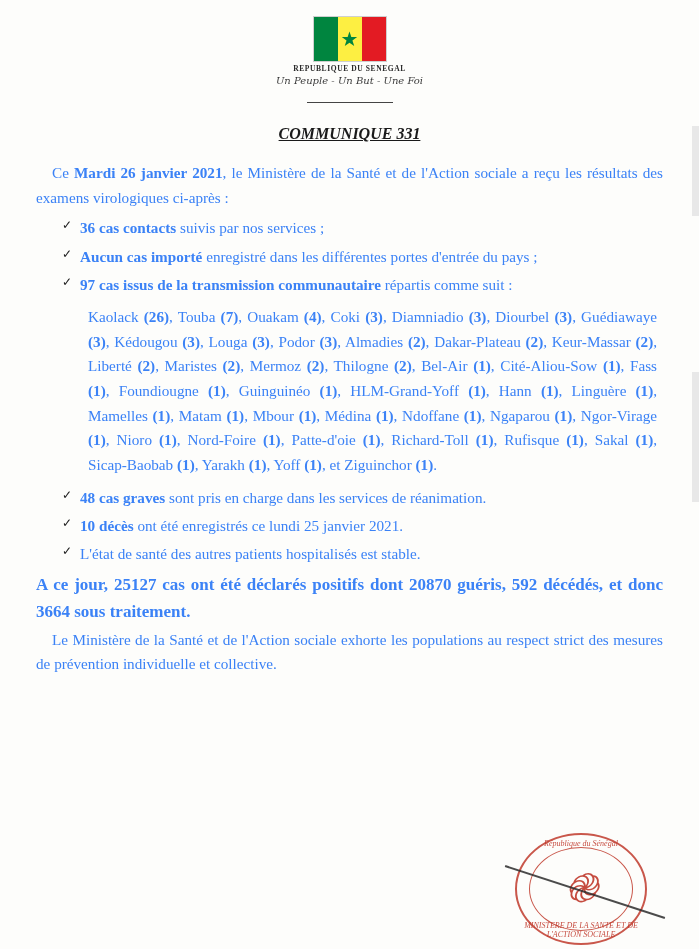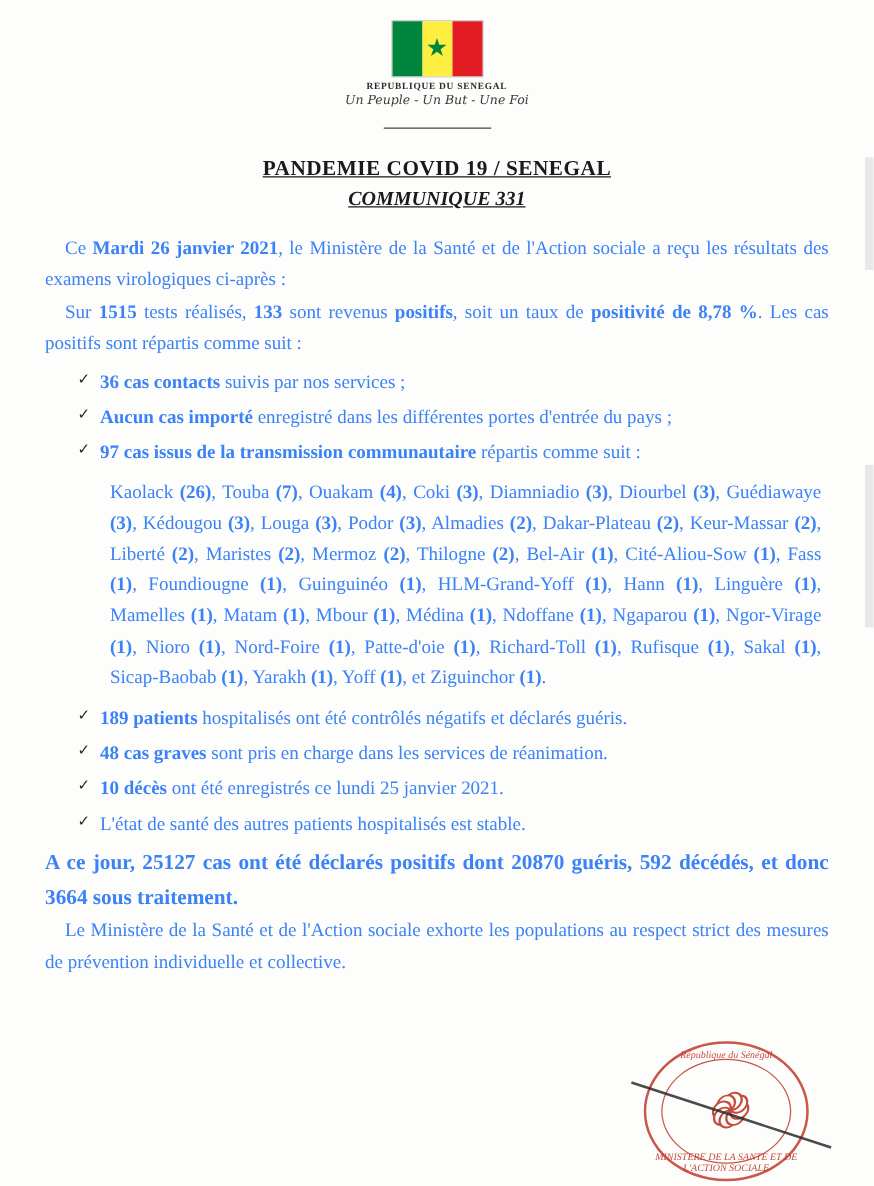--- a/index.html
+++ b/index.html
@@ -257,39 +257,36 @@
       <div class="band red"></div>
     </div>
     <div class="rep-line">REPUBLIQUE DU SENEGAL</div>
     <div class="motto">Un Peuple - Un But - Une Foi</div>
   </div>
 
 
   <div class="divider"></div>
 
   <div class="titles">
-    <div class="doc-title">PANDEMIE COVID 19 / SENEGAL</div>
     <div class="doc-subtitle">COMMUNIQUE 331</div>
   </div>
 
   <div class="body-text">
     <p class="indent"><span>Ce </span><b>Mardi 26 janvier 2021</b><span>, le Ministère de la Santé et de l'Action sociale a reçu les résultats des examens virologiques ci-après :</span></p>
 
-    <p class="indent"><span>Sur </span><b>1515</b><span> tests réalisés, </span><b>133</b><span> sont revenus </span><b>positifs</b><span>, soit un taux de </span><b>positivité de</b> <b>8,78 %</b><span>. Les cas positifs sont répartis comme suit :</span></p>
 
     <ul class="bullets">
       <li><b>36 cas contacts</b><span> suivis par nos services ;</span></li>
       <li><b>Aucun cas importé</b><span> enregistré dans les différentes portes d'entrée du pays ;</span></li>
       <li><b>97 cas issus de la transmission communautaire</b><span> répartis comme suit :</span></li>
     </ul>
 
     <div class="cities" id="cities-list"><span><span>Kaolack </span><b>(26)</b><span>, </span></span><span><span>Touba </span><b>(7)</b><span>, </span></span><span><span>Ouakam </span><b>(4)</b><span>, </span></span><span><span>Coki </span><b>(3)</b><span>, </span></span><span><span>Diamniadio </span><b>(3)</b><span>, </span></span><span><span>Diourbel </span><b>(3)</b><span>, </span></span><span><span>Guédiawaye </span><b>(3)</b><span>, </span></span><span><span>Kédougou </span><b>(3)</b><span>, </span></span><span><span>Louga </span><b>(3)</b><span>, </span></span><span><span>Podor </span><b>(3)</b><span>, </span></span><span><span>Almadies </span><b>(2)</b><span>, </span></span><span><span>Dakar-Plateau </span><b>(2)</b><span>, </span></span><span><span>Keur-Massar </span><b>(2)</b><span>, </span></span><span><span>Liberté </span><b>(2)</b><span>, </span></span><span><span>Maristes </span><b>(2)</b><span>, </span></span><span><span>Mermoz </span><b>(2)</b><span>, </span></span><span><span>Thilogne </span><b>(2)</b><span>, </span></span><span><span>Bel-Air </span><b>(1)</b><span>, </span></span><span><span>Cité-Aliou-Sow </span><b>(1)</b><span>, </span></span><span><span>Fass </span><b>(1)</b><span>, </span></span><span><span>Foundiougne </span><b>(1)</b><span>, </span></span><span><span>Guinguinéo </span><b>(1)</b><span>, </span></span><span><span>HLM-Grand-Yoff </span><b>(1)</b><span>, </span></span><span><span>Hann </span><b>(1)</b><span>, </span></span><span><span>Linguère </span><b>(1)</b><span>, </span></span><span><span>Mamelles </span><b>(1)</b><span>, </span></span><span><span>Matam </span><b>(1)</b><span>, </span></span><span><span>Mbour </span><b>(1)</b><span>, </span></span><span><span>Médina </span><b>(1)</b><span>, </span></span><span><span>Ndoffane </span><b>(1)</b><span>, </span></span><span><span>Ngaparou </span><b>(1)</b><span>, </span></span><span><span>Ngor-Virage </span><b>(1)</b><span>, </span></span><span><span>Nioro </span><b>(1)</b><span>, </span></span><span><span>Nord-Foire </span><b>(1)</b><span>, </span></span><span><span>Patte-d'oie </span><b>(1)</b><span>, </span></span><span><span>Richard-Toll </span><b>(1)</b><span>, </span></span><span><span>Rufisque </span><b>(1)</b><span>, </span></span><span><span>Sakal </span><b>(1)</b><span>, </span></span><span><span>Sicap-Baobab </span><b>(1)</b><span>, </span></span><span><span>Yarakh </span><b>(1)</b><span>, </span></span><span><span>Yoff </span><b>(1)</b><span>, </span></span><span><span>et </span><span>Ziguinchor </span><b>(1)</b><span>.</span></span></div>
 
     <ul class="bullets">
-      <li><b>189 patients</b><span> hospitalisés ont été contrôlés négatifs et déclarés guéris.</span></li>
       <li><b>48 cas graves</b><span> sont pris en charge dans les services de réanimation.</span></li>
       <li><b>10 décès</b><span> ont été enregistrés ce lundi 25 janvier 2021.</span></li>
       <li><b></b><span>L'état de santé des autres patients hospitalisés est stable.</span></li>
     </ul>
 
     <p class="summary"><span>A ce jour, </span><span>25127</span><span> cas ont été déclarés positifs dont </span><span>20870</span><span> guéris, </span><span>592</span><span> décédés, et donc </span><span>3664</span><span> sous traitement.</span></p>
 
     <p class="closing">Le Ministère de la Santé et de l'Action sociale exhorte les populations au respect strict des mesures de prévention individuelle et collective.</p>
   </div>
 

